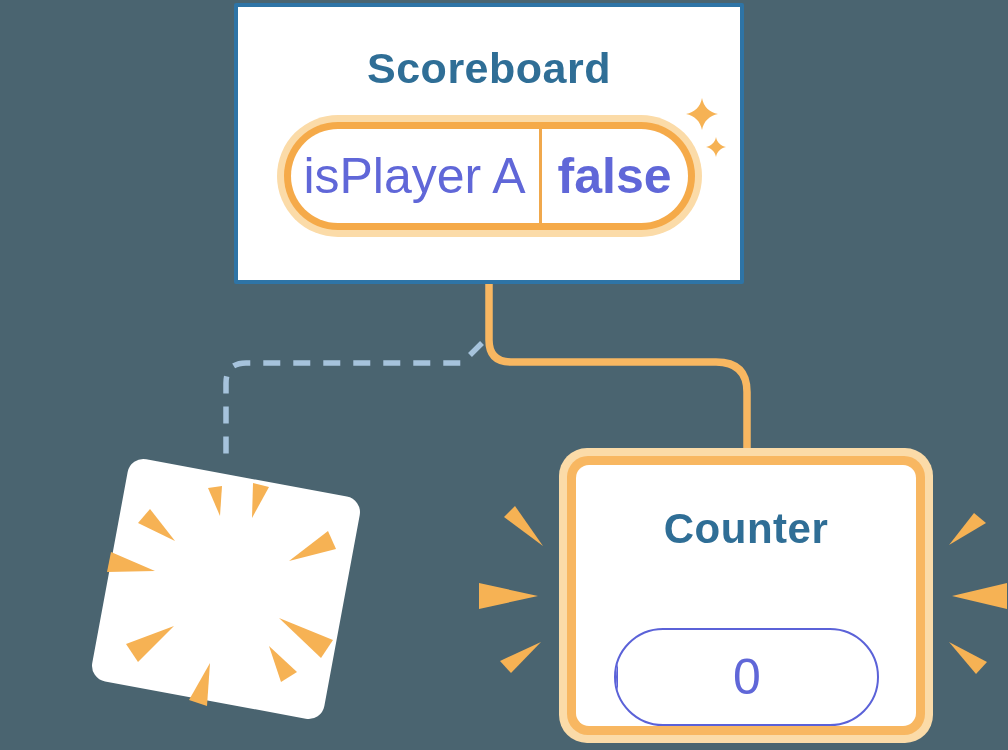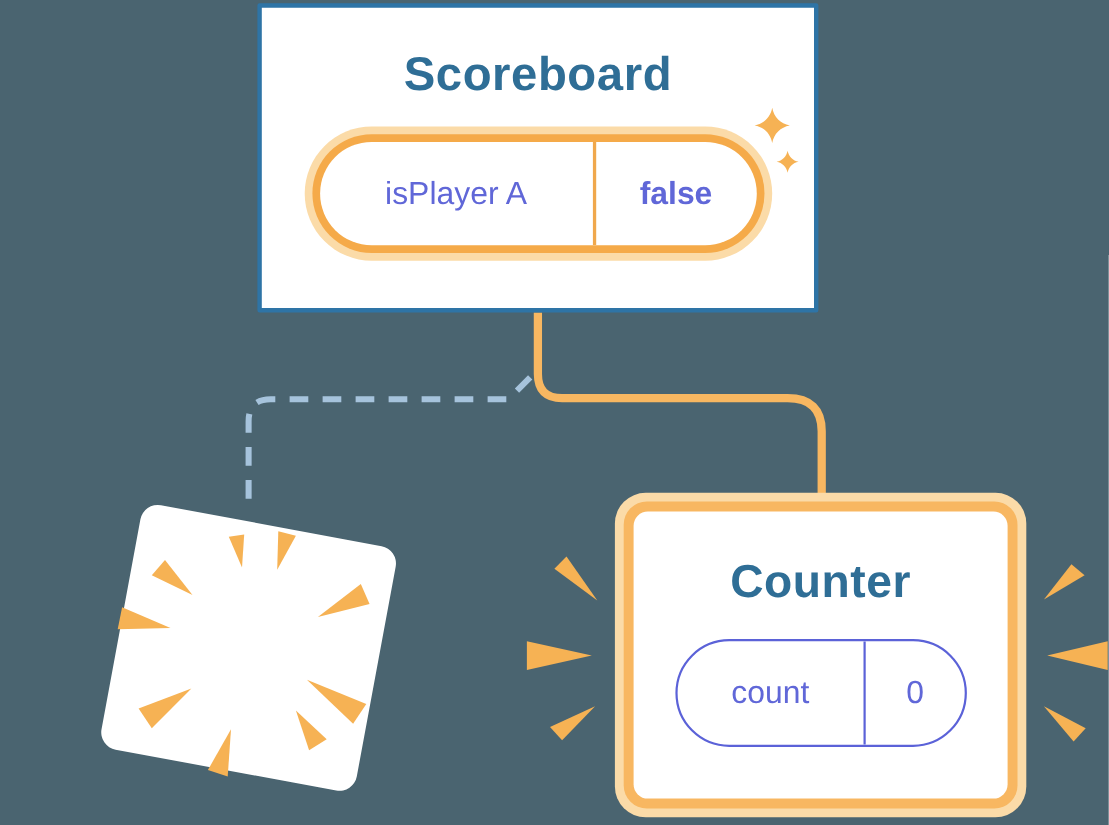--- a/index.html
+++ b/index.html
@@ -26,33 +26,33 @@
     letter-spacing:.5px;text-align:center;
   }
   .scoreboard .card-title{margin-top:36px;}
 
   .pill-glow{background:var(--orange-glow);border-radius:61px;padding:7px;box-sizing:border-box;}
   .scoreboard .pill-glow{margin-top:22px;width:425px;height:122px;}
   .pill-ring{background:var(--orange);border-radius:54px;padding:7px;box-sizing:border-box;width:100%;height:100%;}
   .pill-inner{background:var(--card-bg);border-radius:47px;width:100%;height:100%;box-sizing:border-box;
     display:flex;align-items:stretch;overflow:hidden;}
   .pill-key,.pill-value{display:flex;align-items:center;justify-content:center;
-    font-size:29px;color:var(--purple);}
+    font-size:50px;color:var(--purple);}
   .pill-key{flex:0 0 62.5%;}
   .pill-value{flex:1;font-weight:700;}
   .pill-divider-orange{flex:0 0 3px;background:var(--orange-divider);}
 
   
   .counter-glow{
     position:absolute;left:559px;top:448px;width:374px;height:295px;
     background:var(--orange-glow);border-radius:28px;padding:8px;box-sizing:border-box;z-index:2;
   }
   .counter-ring{background:var(--connector-orange);border-radius:21px;padding:9px;box-sizing:border-box;width:100%;height:100%;}
   .counter-inner{background:var(--card-bg);border-radius:13px;width:100%;height:100%;box-sizing:border-box;
-    display:flex;flex-direction:column;align-items:center;}
+    display:flex;flex-direction:column;align-items:center;justify-content:space-between;}
   .counter-inner .card-title{margin-top:38px;line-height:52px;font-size:42px;}
   .pill-purple{
     margin-top:26px;width:265px;height:98px;box-sizing:border-box;
     border:2.5px solid var(--purple-border);border-radius:49px;background:var(--card-bg);
     display:flex;align-items:stretch;overflow:hidden;
   }
   .pill-purple .pill-key{flex:0 0 65%;font-weight:400;}
   .pill-purple .pill-value{font-weight:400;}
   .pill-divider-purple{flex:0 0 2px;background:var(--purple-border);}
 
@@ -90,21 +90,20 @@
     </div>
   </div>
 
   <div class="exploding-card"></div>
 
   <div class="counter-glow">
     <div class="counter-ring">
       <div class="counter-inner">
         <div class="card-title">Counter</div>
         <div class="pill-purple">
-          <div class="pill-key">count</div>
           <div class="pill-divider-purple"></div>
           <div class="pill-value">0</div>
         </div>
       </div>
     </div>
   </div>
 
   <svg class="overlay effects-layer" viewBox="0 0 1008 750">
 
     <g class="fill-accent">

